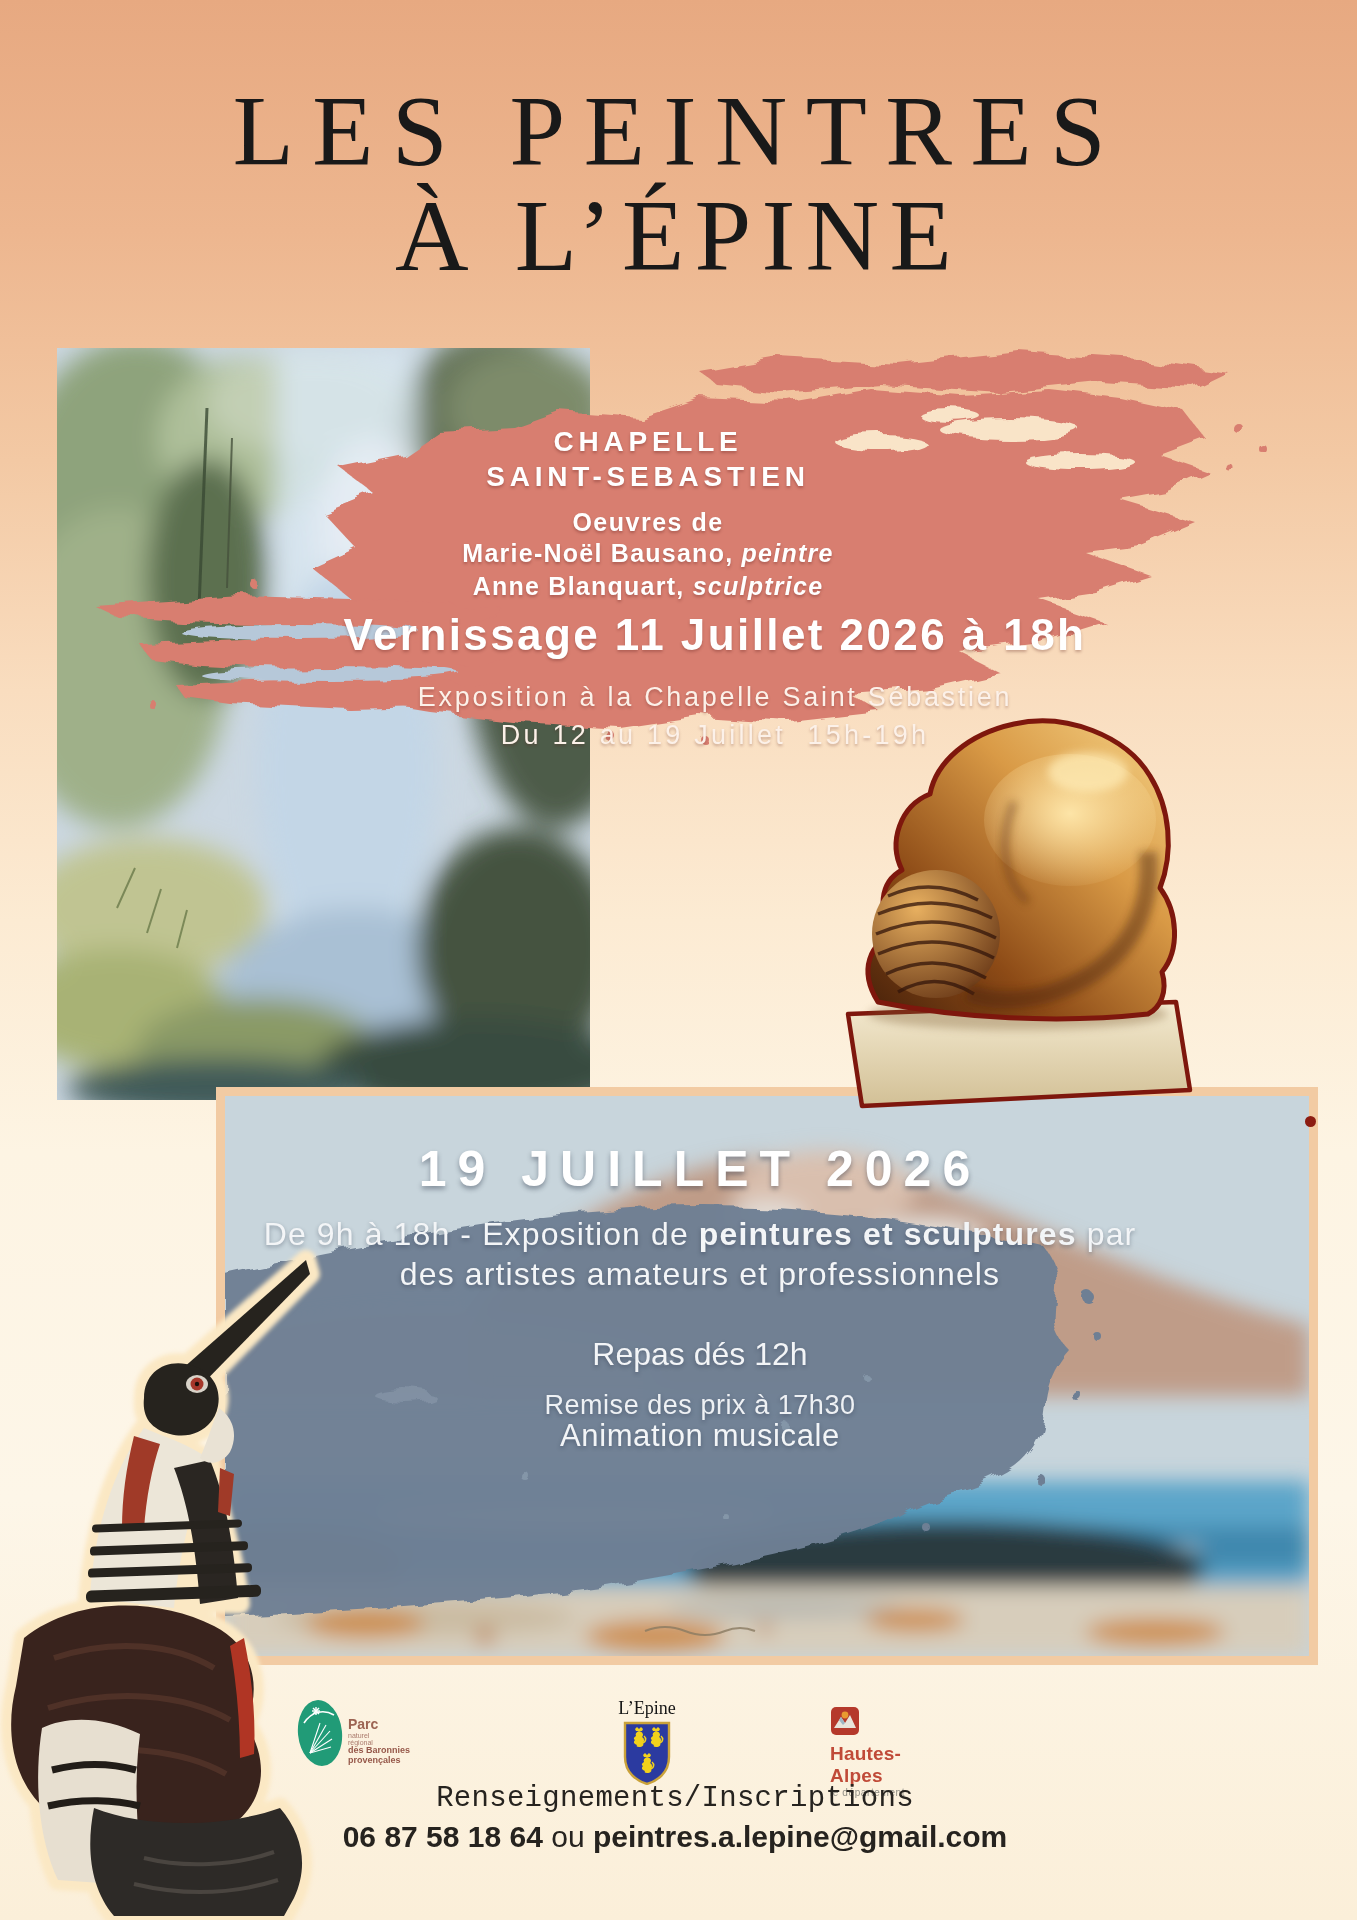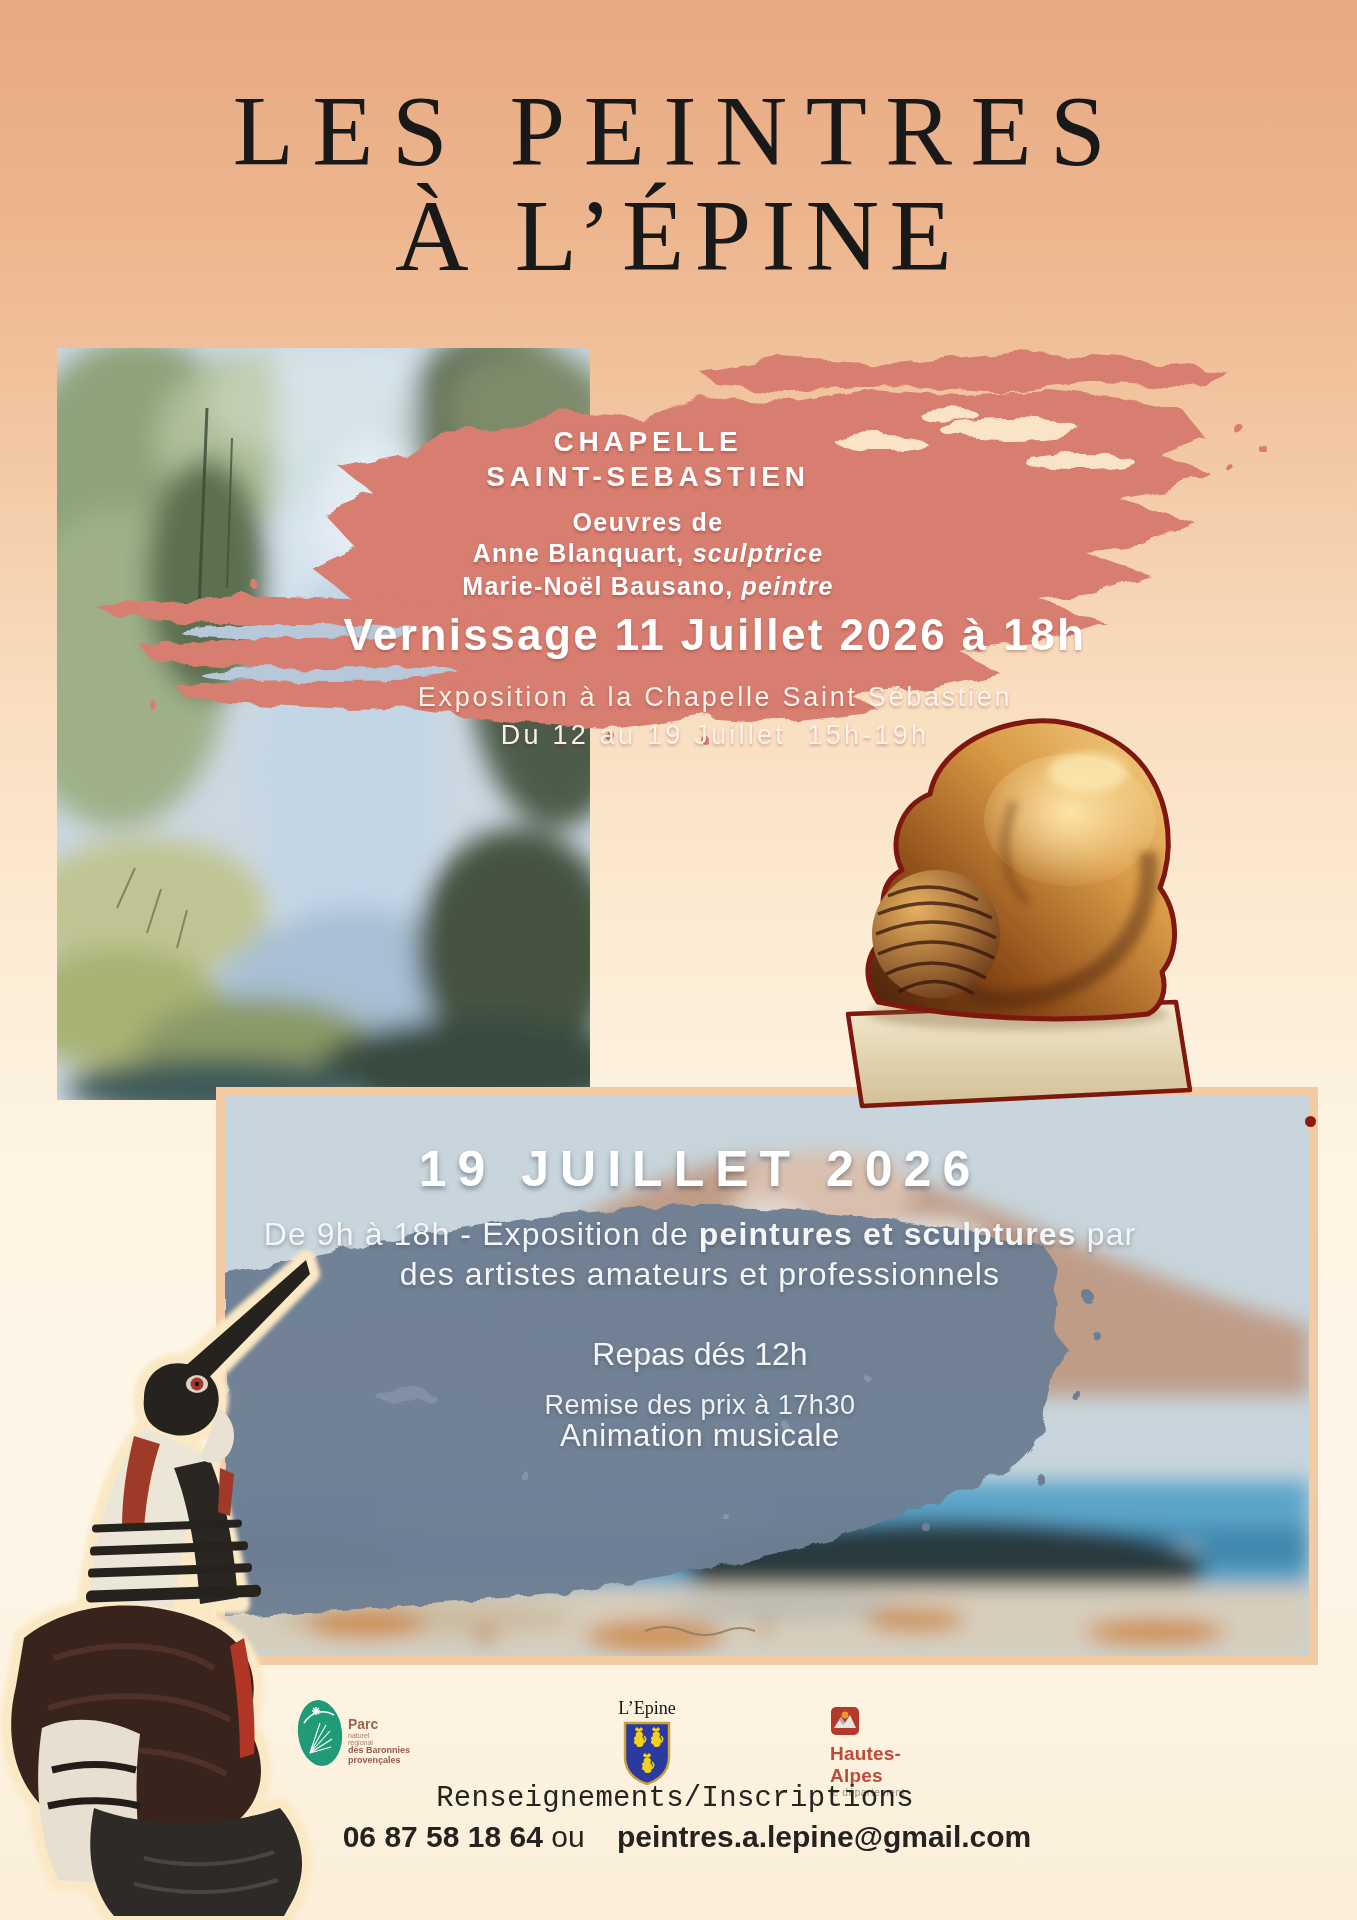--- a/index.html
+++ b/index.html
@@ -48,21 +48,21 @@
   .parc-text .p4,.parc-text .p5{font-size:9px;font-weight:bold;color:#96584a;}
   .lepine-logo{left:592px;top:1698px;width:110px;text-align:center;z-index:40;}
   .lepine-name{font-family:"Liberation Serif",serif;font-size:18px;color:#151515;}
   .ha-logo{left:830px;top:1706px;width:110px;text-align:left;z-index:40;}
   .ha-name{margin-top:3px;font-size:19px;font-weight:bold;color:#c04a38;letter-spacing:0.01em;}
   .ha-sub{font-size:10px;color:#8f8d84;letter-spacing:0.06em;}
   
   .contact{left:225px;top:1782px;width:900px;text-align:center;color:#26231f;z-index:40;}
   .contact-h{font-size:29px;letter-spacing:0.01em;font-family:Liberation Mono, monospace;}
   .contact-l2{margin-top:5px;font-size:30px;}
-  .contact-l2 b{font-weight:bold;margin-left:24px;}
+  .contact-l2 b{font-weight:bold;}
   .red-dot{left:1305px;top:1116px;width:11px;height:11px;border-radius:50%;background:#8c1c12;z-index:25;}
 </style>
 </head>
 <body>
 
 <div class="poster">
 
   <h1 class="abs title">
     <span class="l1">LES PEINTRES</span>
     <span class="l2">À L’ÉPINE</span>
@@ -129,26 +129,26 @@
       <circle cx="610" cy="736" r="5" fill="#d87e70"></circle>
       <circle cx="705" cy="740" r="4" fill="#d87e70"></circle>
     </g>
   </svg>
 
   <div class="abs chapel-block">
     <div class="chapel-h">CHAPELLE</div>
     <div class="chapel-h">SAINT-SEBASTIEN</div>
     <div class="chapel-intro">Oeuvres de</div>
     <div class="artist-line">
+      <span class="nm">Marie-Noël Bausano,</span>
+      <span class="rl">peintre</span>
+    </div>
+    <div class="artist-line">
       <span class="nm">Anne Blanquart,</span>
       <span class="rl">sculptrice</span>
-    </div>
-    <div class="artist-line">
-      <span class="nm">Marie-Noël Bausano,</span>
-      <span class="rl">peintre</span>
     </div>
   </div>
   <div class="abs vernissage-block">
     <div class="vern">Vernissage 11 Juillet 2026 à 18h</div>
     <div class="expo1">Exposition à la Chapelle Saint Sébastien</div>
     <div class="expo2">Du 12 au 19 Juillet  15h-19h</div>
   </div>
 
   <svg class="abs" style="left:818px;top:702px;z-index:24;" width="392" height="424" viewBox="0 0 392 424">
     <defs>

